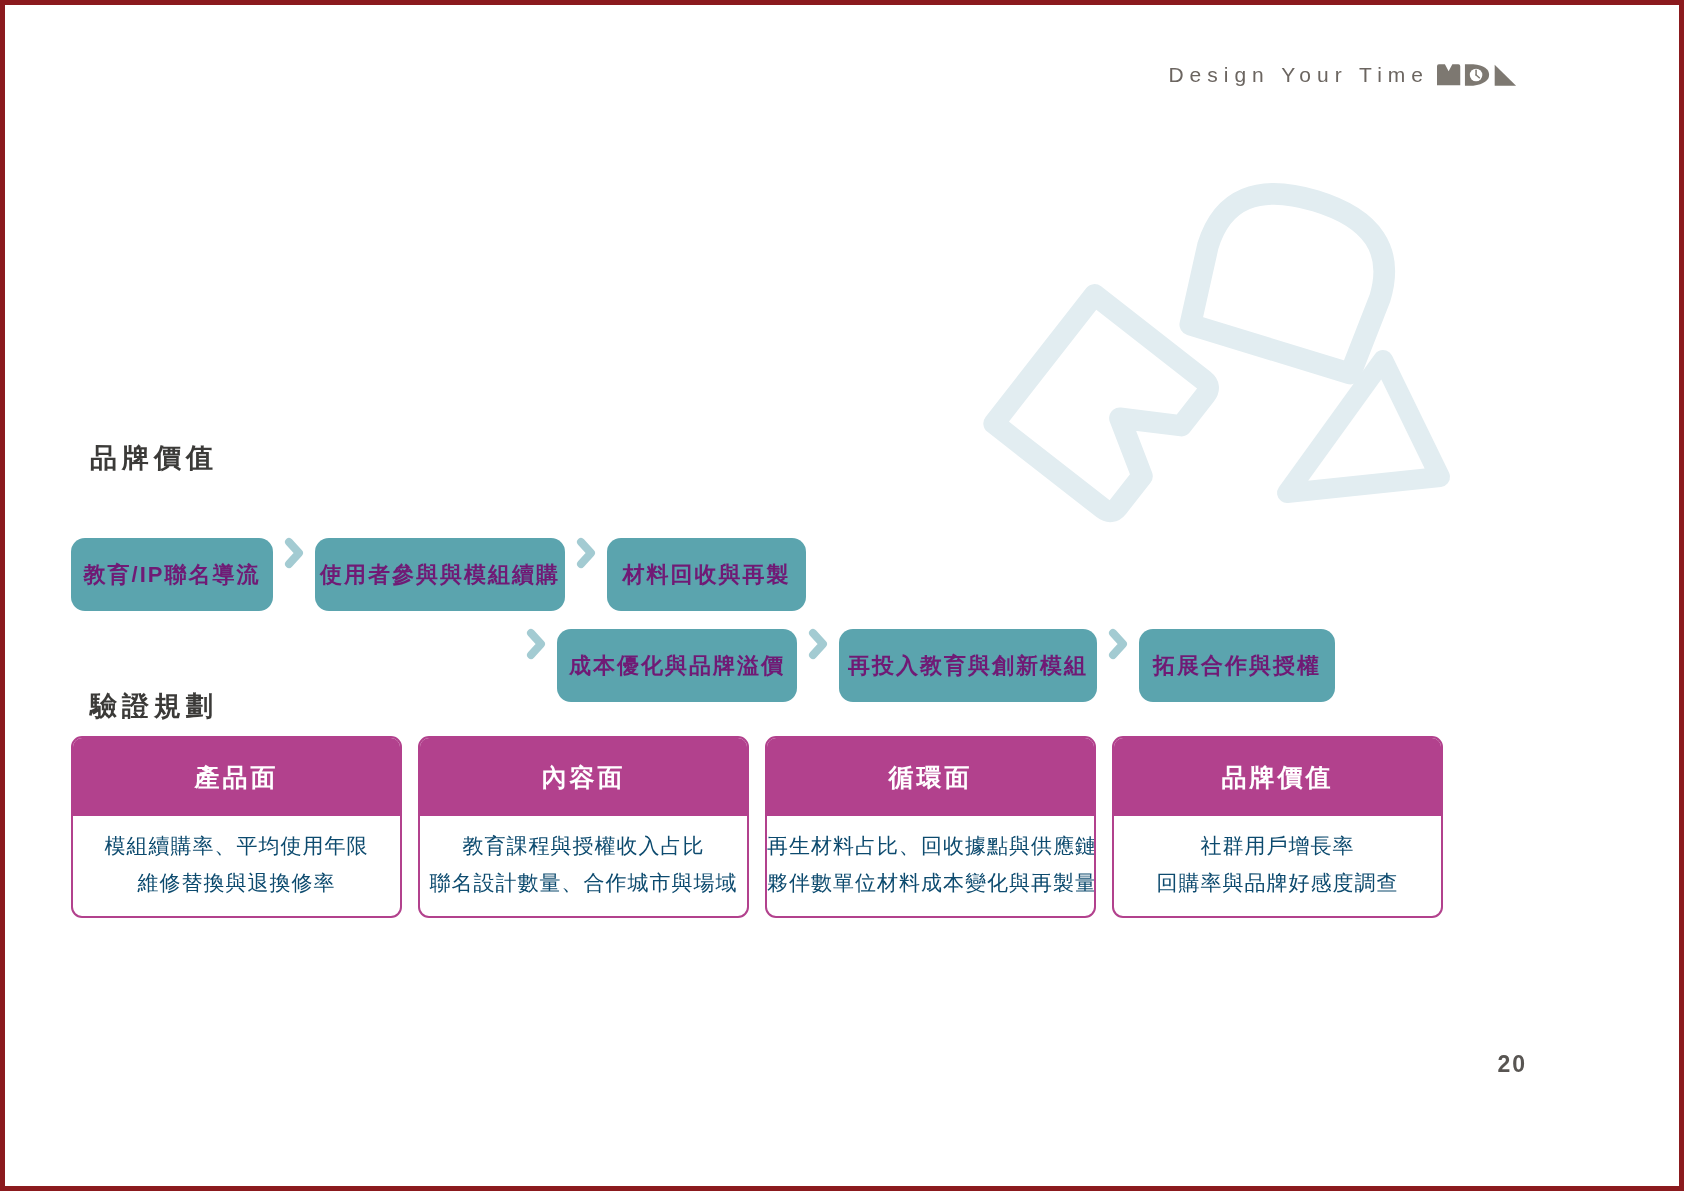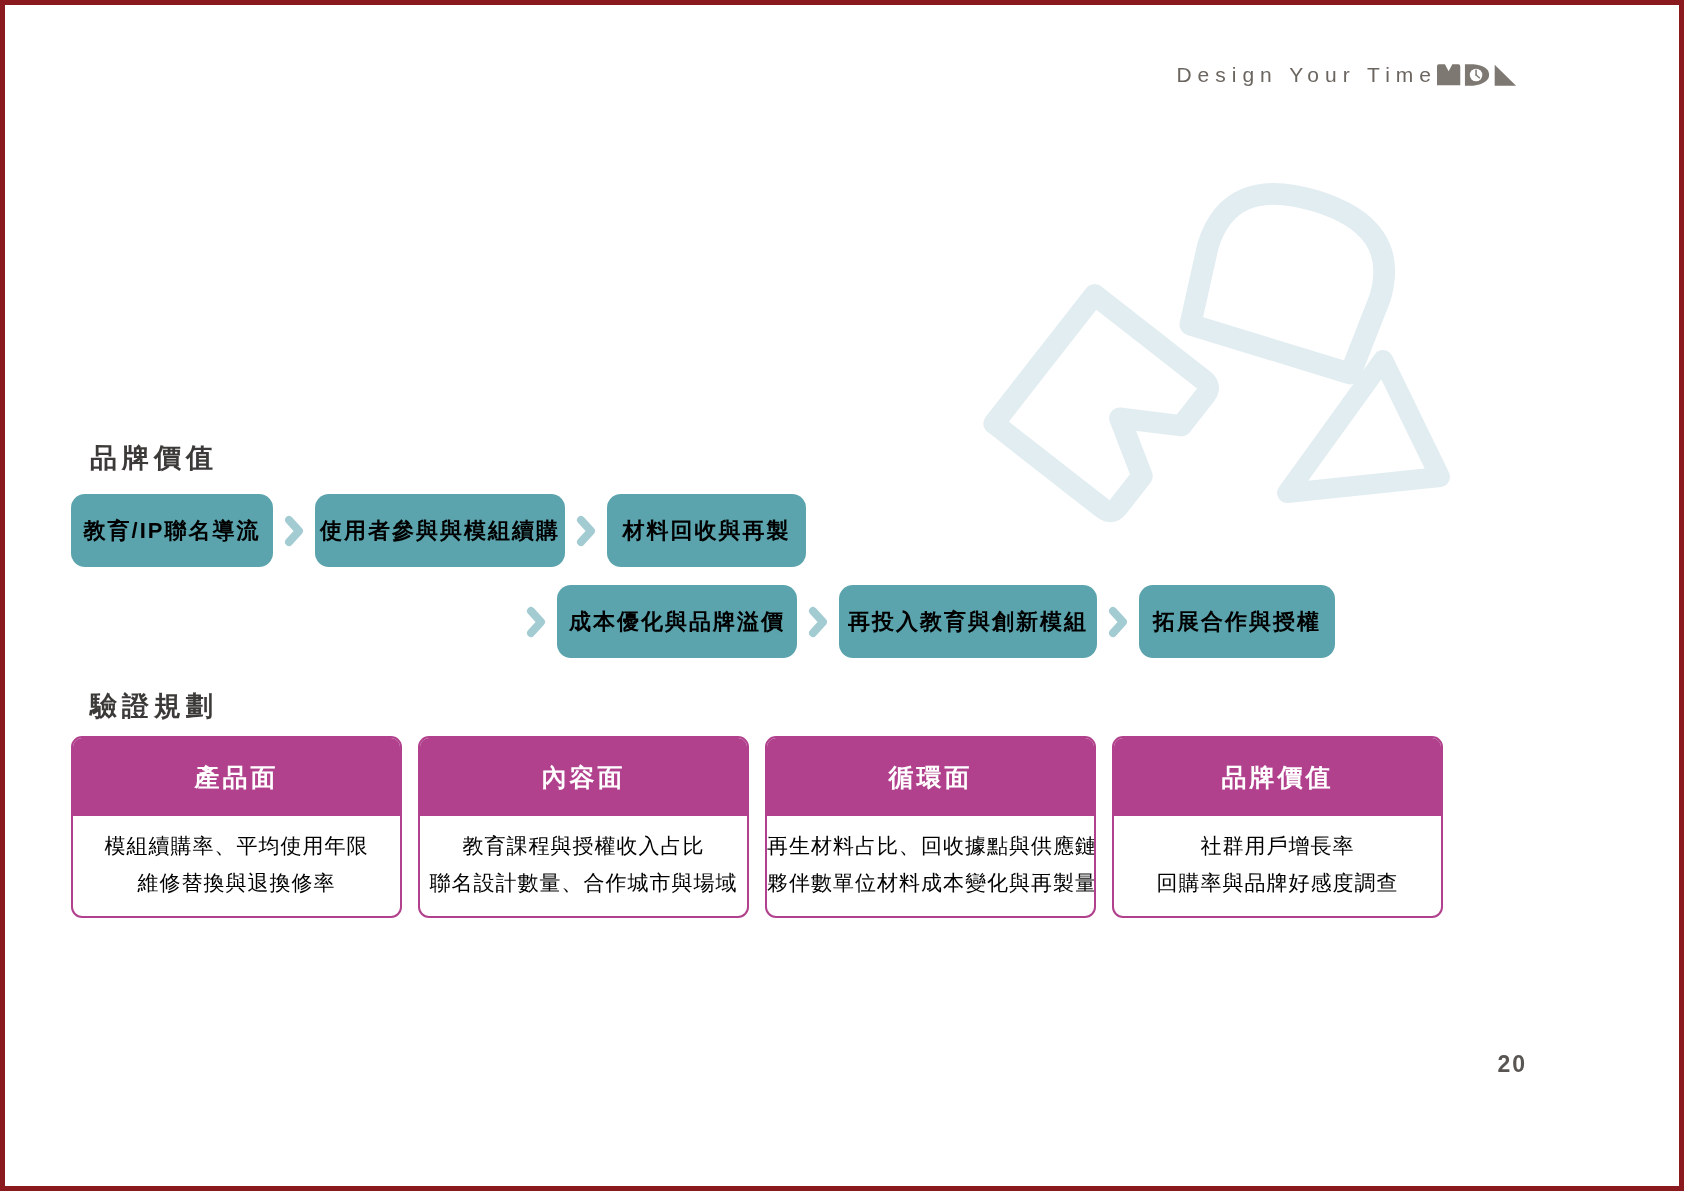--- a/index.html
+++ b/index.html
@@ -8,65 +8,66 @@
   .slide {
     position: relative;
     width: 1684px; height: 1191px;
     background: #ffffff;
     border: 5px solid #8b1a1e;
     overflow: hidden;
   }
   
   .brand {
     position: absolute; top: 48px; right: 162px;
-    display: flex; align-items: center; gap: 0;
+    display: flex; align-items: center; gap: 8px;
   }
   .brand-text {
     font-size: 21px; letter-spacing: 6px; color: #6b6560; font-weight: 500;
     white-space: nowrap;
   }
   
   .bg-shapes { position: absolute; left: 930px; top: 150px; pointer-events: none; }
   
   .sec-heading {
     position: absolute; left: 85px;
     font-size: 27px; font-weight: bold; color: #3b3a38; letter-spacing: 5px;
   }
   .h-flywheel { top: 435px; }
   .h-validation { top: 683px; }
   
   .frow { position: absolute; display: flex; align-items: center; }
   .frow1 { left: 66px; top: 489px; }
   .frow2 { left: 510px; top: 580px; }
   .fbtn {
     height: 73px; border-radius: 14px; background: #5ba4ae;
-    color: #000000; font-weight: bold; font-size: 22px; letter-spacing: 2px;
+    color: #701a75; font-weight: bold; font-size: 22px; letter-spacing: 2px;
     display: flex; align-items: center; justify-content: center;
     white-space: nowrap;
+    margin-top: 44px;
   }
   .b1{width:202px}.b2{width:250px}.b3{width:199px}
   .b4{width:240px}.b5{width:258px}.b6{width:196px}
   .arrow-wrap { width: 42px; display:flex; align-items:center; justify-content:center; flex:0 0 42px; }
   
   .cards {
     position: absolute; left: 66px; top: 731px; width: 1372px;
     display: flex; gap: 16px;
   }
   .card {
     flex: 1 1 0; border: 2px solid #b2418d; border-radius: 11px;
     background: #ffffff; overflow: hidden; height: 182px; font-family: Liberation Mono, monospace;
   }
   .card-head {
     background: #b2418d; height: 78px;
     display: flex; align-items: center; justify-content: center;
     color: #ffffff; font-weight: bold; font-size: 25px; letter-spacing: 3px;
   }
   .card-body { padding-top: 13px; }
   .card-line {
-    text-align: center; color: #000000; font-size: 21px;
+    text-align: center; color: #0c4a6e; font-size: 21px;
     letter-spacing: 1px; line-height: 37px; white-space: nowrap;
   }
   .page-num {
     position: absolute; right: 152px; bottom: 108px;
     font-size: 23px; font-weight: bold; color: #585552; letter-spacing: 2px;
   }
 </style>
 </head>
 <body>
 

